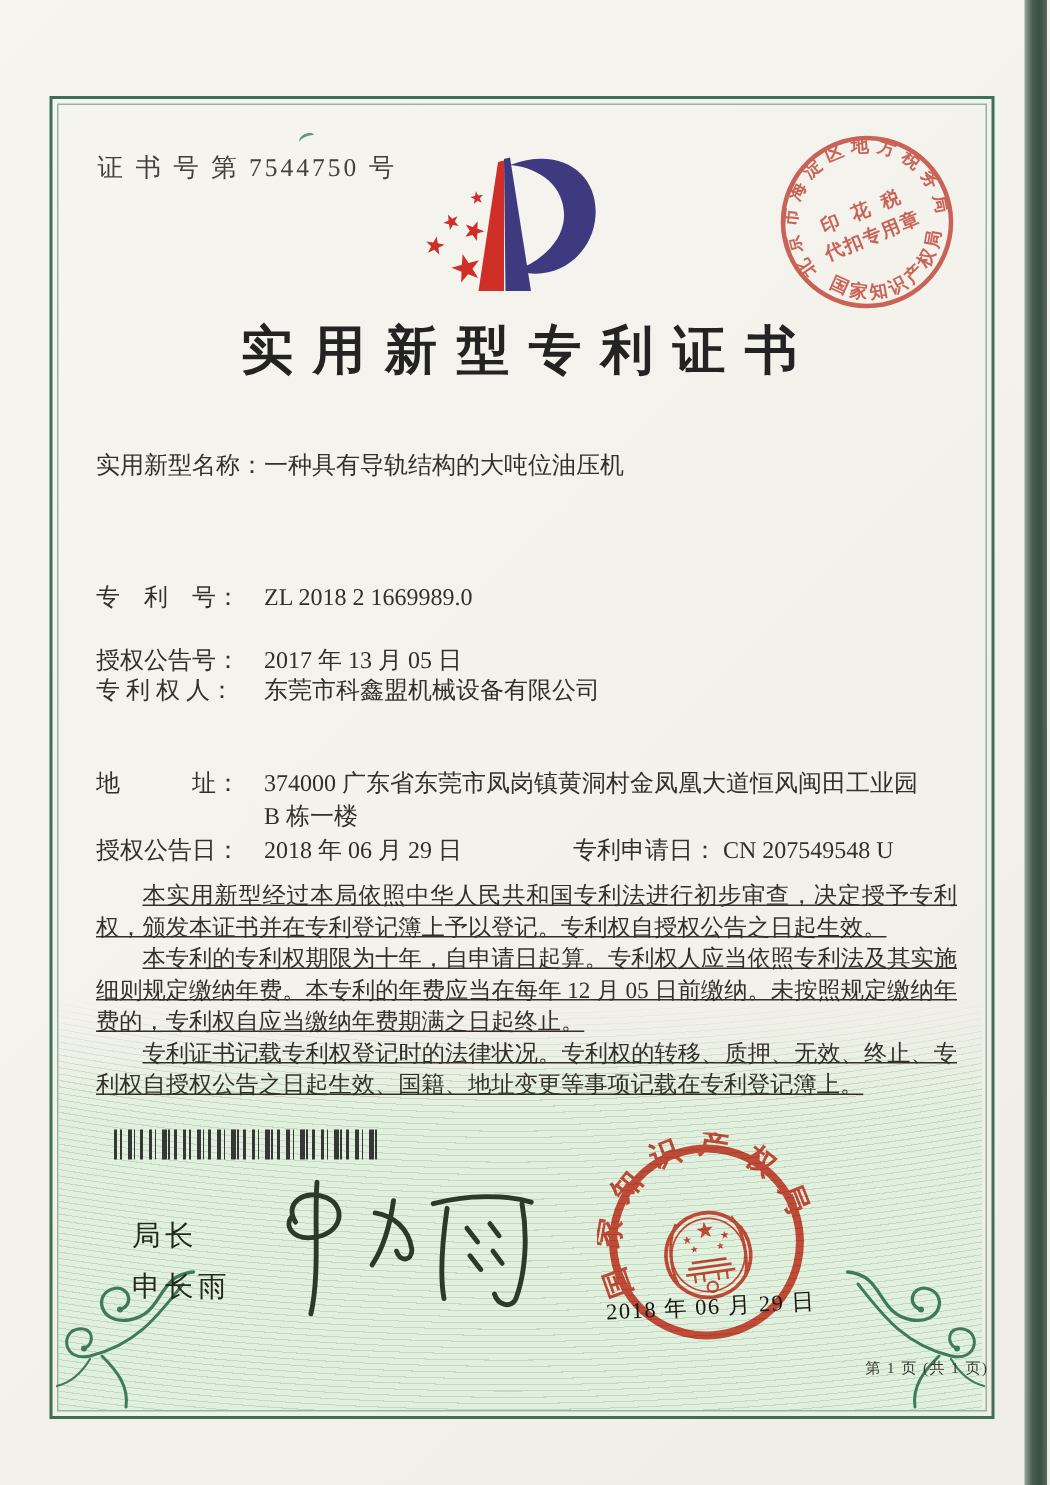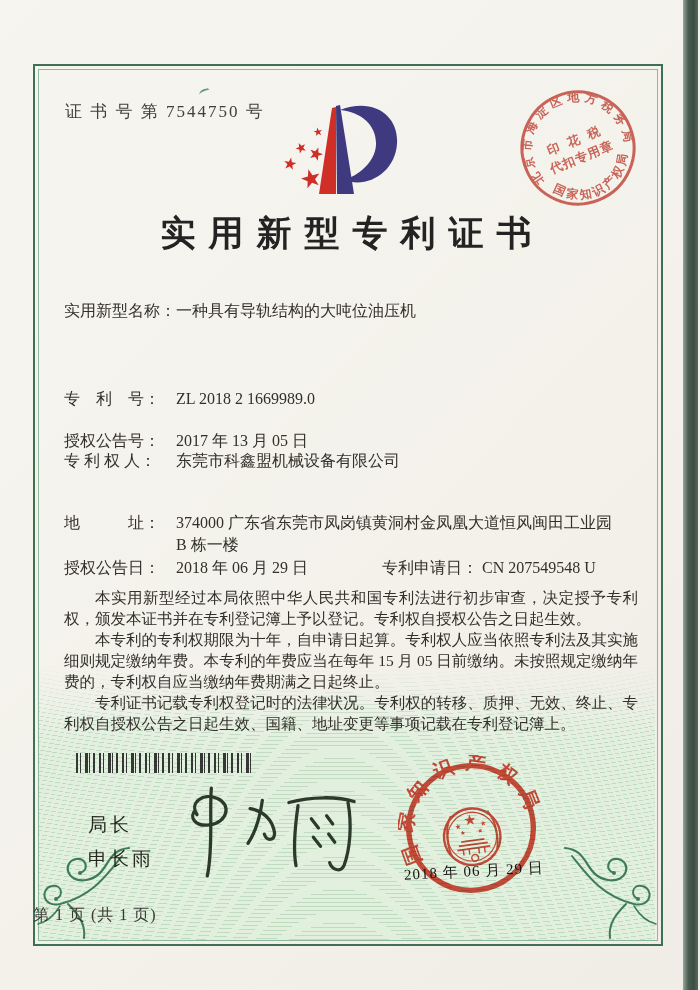--- a/index.html
+++ b/index.html
@@ -30,43 +30,43 @@
   .pen-mark{position:absolute;left:199px;top:89px;width:11px;height:5px;
     border-top:2px solid rgba(46,125,79,.75);border-radius:60% 40%;transform:rotate(-18deg);}
   .logo{position:absolute;left:256px;top:99px;width:184px;height:100px;}
   .title{position:absolute;left:33px;top:210px;width:626px;text-align:center;
     font-size:35px;font-weight:bold;letter-spacing:13px;color:#232323;text-indent:13px;}
   .row{position:absolute;left:64px;width:574px;display:flex;font-size:16px;line-height:22px;color:#333029;}
   .row .lbl{flex:none;width:104px;white-space:pre;}
   .row .val{padding-left:8px;max-width:446px;font-family:Liberation Serif, serif;}
   .grant-no{position:absolute;left:318px;top:0;white-space:nowrap;}
   .body-text{position:absolute;left:64px;top:587px;width:574px;font-size:15.5px;
-    line-height:21px;text-align:justify;color:#33302a;}
+    line-height:21px;text-align:justify;color:#33302a;text-decoration:underline;}
   .body-text p{margin:0;text-indent:2em;}
   .barcode{position:absolute;left:76px;top:753px;width:178px;height:20px;opacity:.88;
     background:repeating-linear-gradient(90deg,
       #1f1f1f 0 2px, transparent 2px 4px,
       #1f1f1f 4px 5px, transparent 5px 9px,
       #1f1f1f 9px 12px, transparent 12px 13px,
       #1f1f1f 13px 14px, transparent 14px 17px,
       #1f1f1f 17px 19px, transparent 19px 23px);}
   .issuer{position:absolute;left:88px;top:808px;font-family:"Liberation Sans","DejaVu Sans",sans-serif;
     font-size:19px;letter-spacing:3px;color:#24281f;line-height:34px;}
   .signature{position:absolute;left:168px;top:778px;width:205px;height:102px;}
   .seal{position:absolute;left:398px;top:755px;width:146px;height:146px;
     mix-blend-mode:multiply;opacity:.92;}
   .seal-date{position:absolute;left:404px;top:862px;font-size:15px;letter-spacing:1px;
     color:#181512;transform:rotate(-3deg);white-space:nowrap;}
   .tax-stamp{position:absolute;left:512px;top:82px;width:132px;height:132px;
     mix-blend-mode:multiply;opacity:.82;}
   .ornament{position:absolute;width:100px;height:100px;}
   .ornament.left{left:34px;top:842px;}
   .ornament.right{left:560px;top:842px;transform:scaleX(-1);}
-  .footer{position:absolute;left:33px;top:905px;width:626px;text-align:left;
-    font-size:16px;letter-spacing:1px;color:#3a3833;}
+  .footer{position:absolute;left:33px;top:905px;width:626px;text-align:right;
+    font-size:10px;letter-spacing:1px;color:#3a3833;}
 </style>
 </head>
 <body>
 
 <div class="scan-page">
 
   <div class="spine"></div>
 
   <div class="frame">
     <div class="frame-inner"></div>
@@ -155,21 +155,21 @@
     <span class="lbl">授权公告日：</span>
     <span class="val">2018 年 06 月 29 日</span>
     <span class="grant-no">
       <span>专利申请日：</span>
       <span>CN 207549548 U</span>
     </span>
   </div>
 
   <div class="body-text">
     <p>本实用新型经过本局依照中华人民共和国专利法进行初步审查，决定授予专利权，颁发本证书并在专利登记簿上予以登记。专利权自授权公告之日起生效。</p>
-    <p>本专利的专利权期限为十年，自申请日起算。专利权人应当依照专利法及其实施细则规定缴纳年费。本专利的年费应当在每年 15 月 05 日前缴纳。未按照规定缴纳年费的，专利权自应当缴纳年费期满之日起终止。</p>
+    <p>本专利的专利权期限为十年，自申请日起算。专利权人应当依照专利法及其实施细则规定缴纳年费。本专利的年费应当在每年 12 月 05 日前缴纳。未按照规定缴纳年费的，专利权自应当缴纳年费期满之日起终止。</p>
     <p>专利证书记载专利权登记时的法律状况。专利权的转移、质押、无效、终止、专利权自授权公告之日起生效、国籍、地址变更等事项记载在专利登记簿上。</p>
   </div>
 
   <div class="barcode"></div>
 
   <div class="issuer">
     <div>局长</div>
     <div>申长雨</div>
   </div>
 

